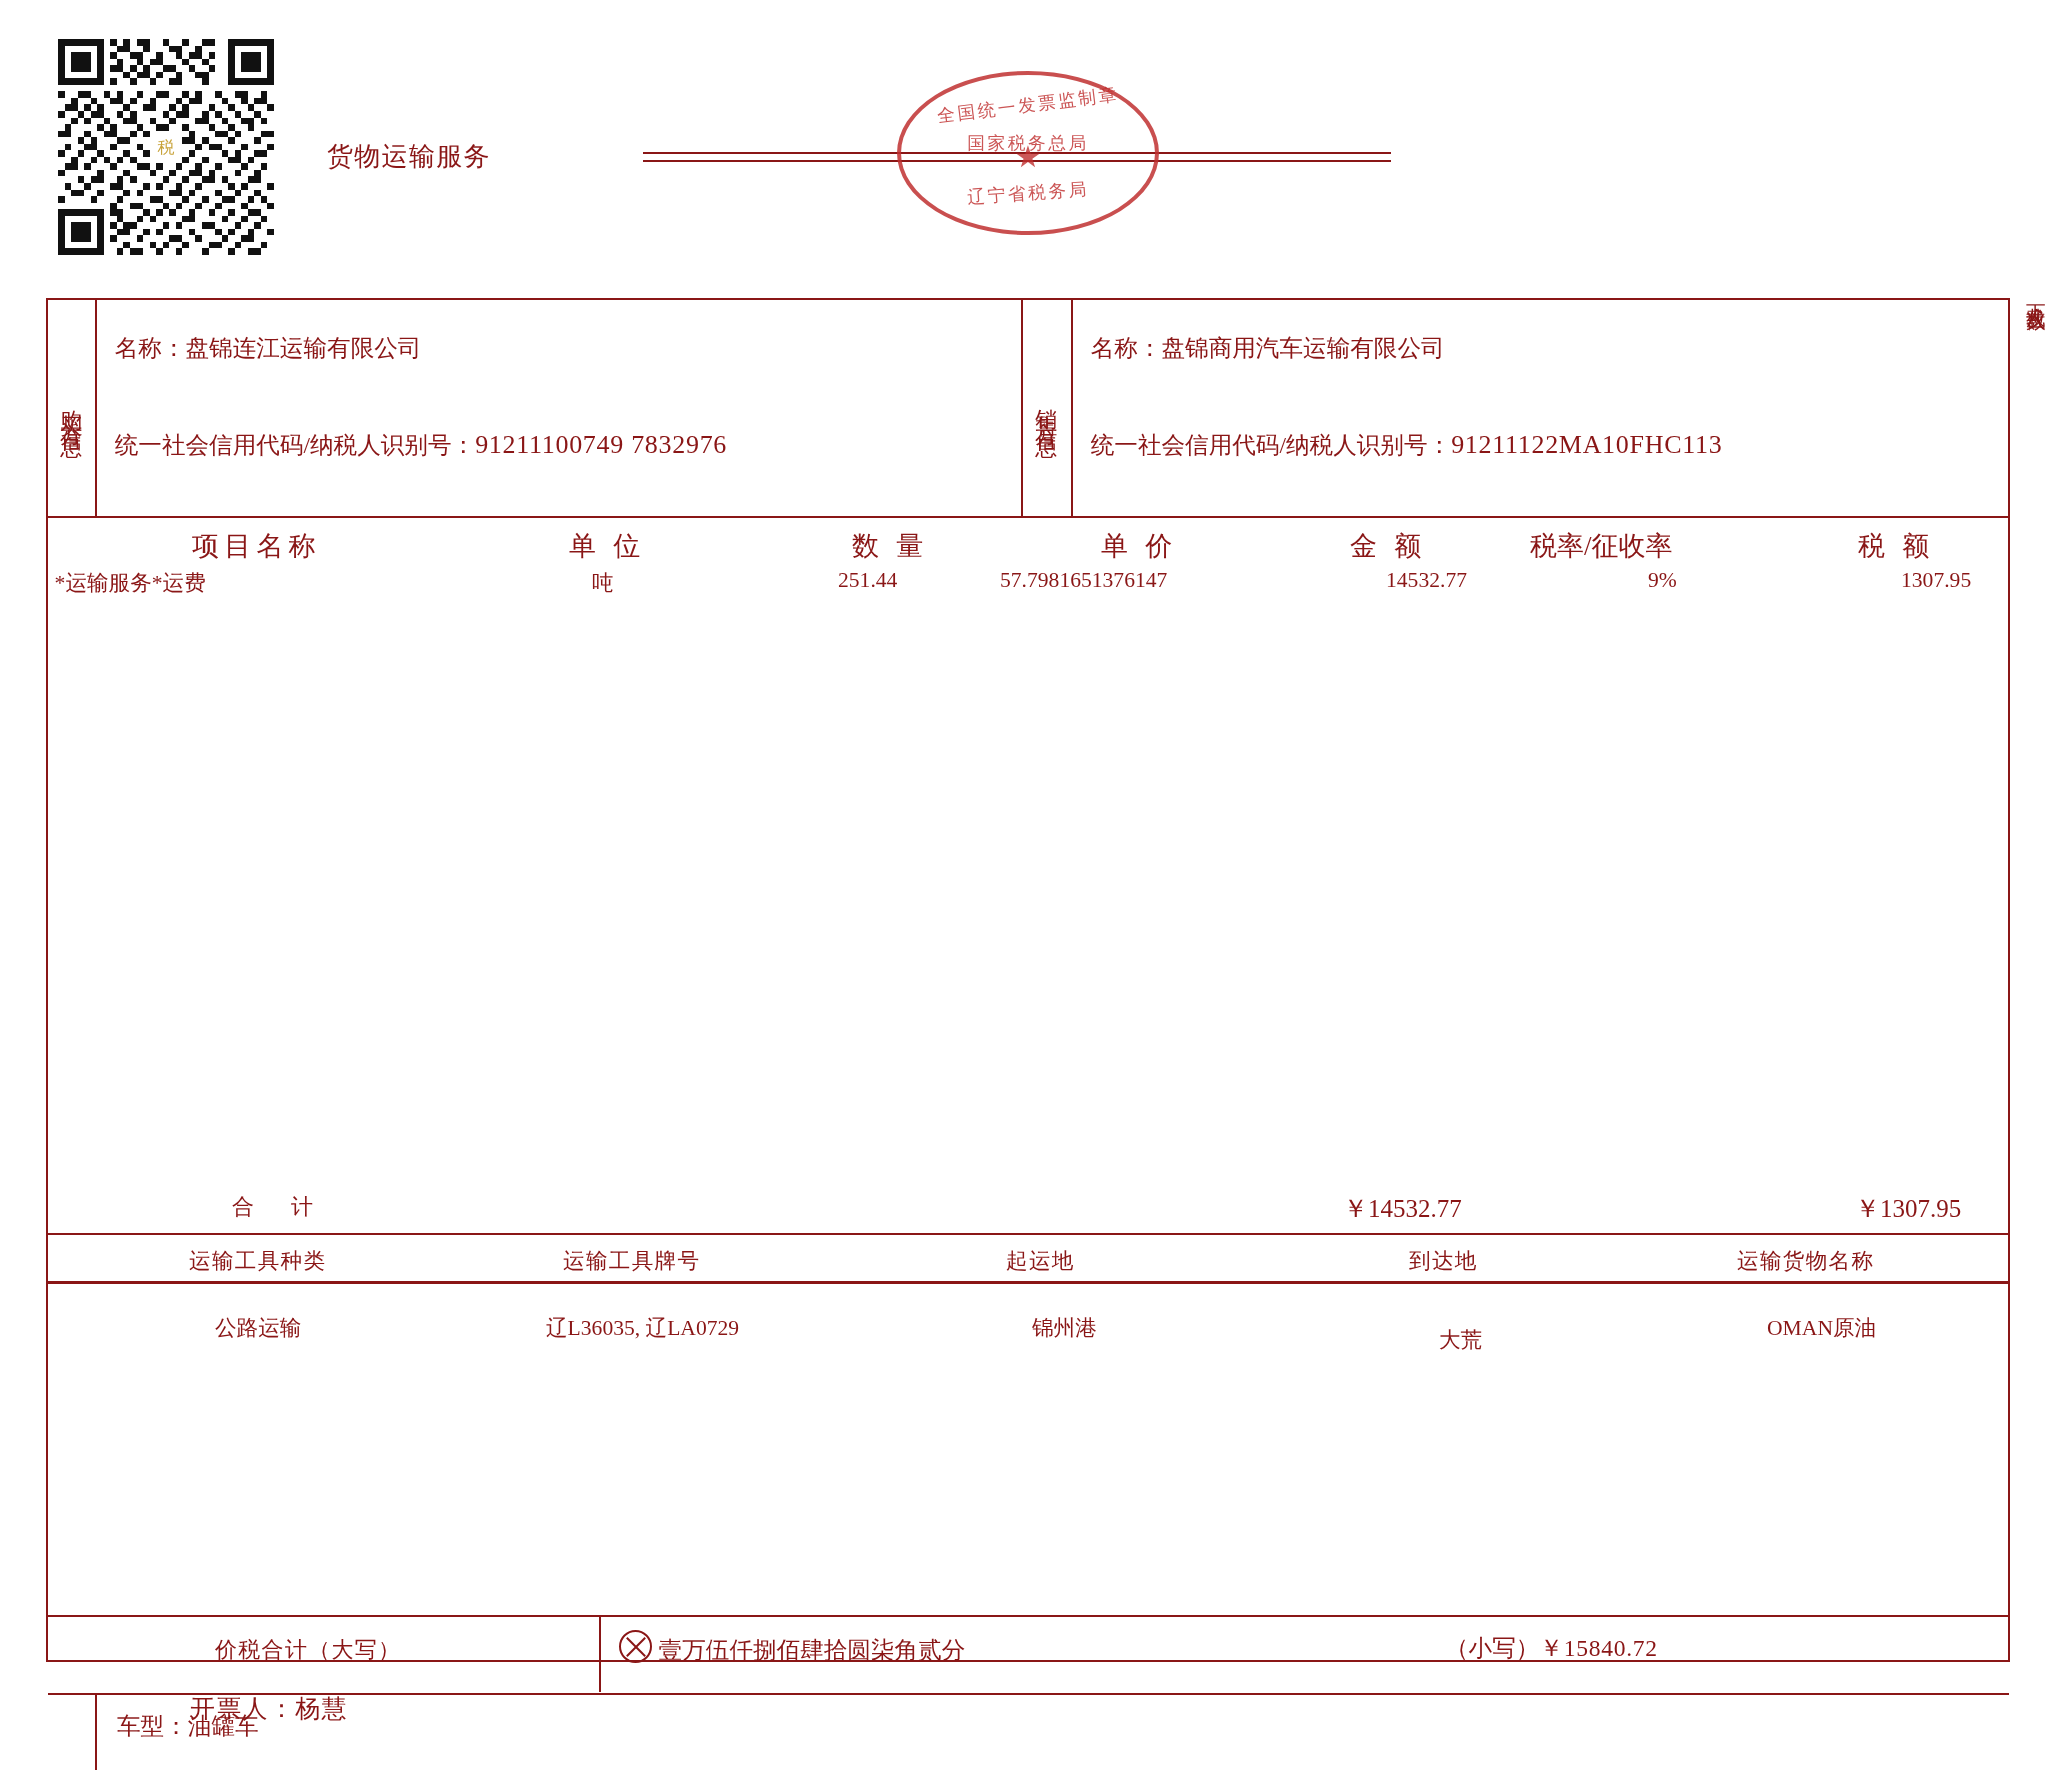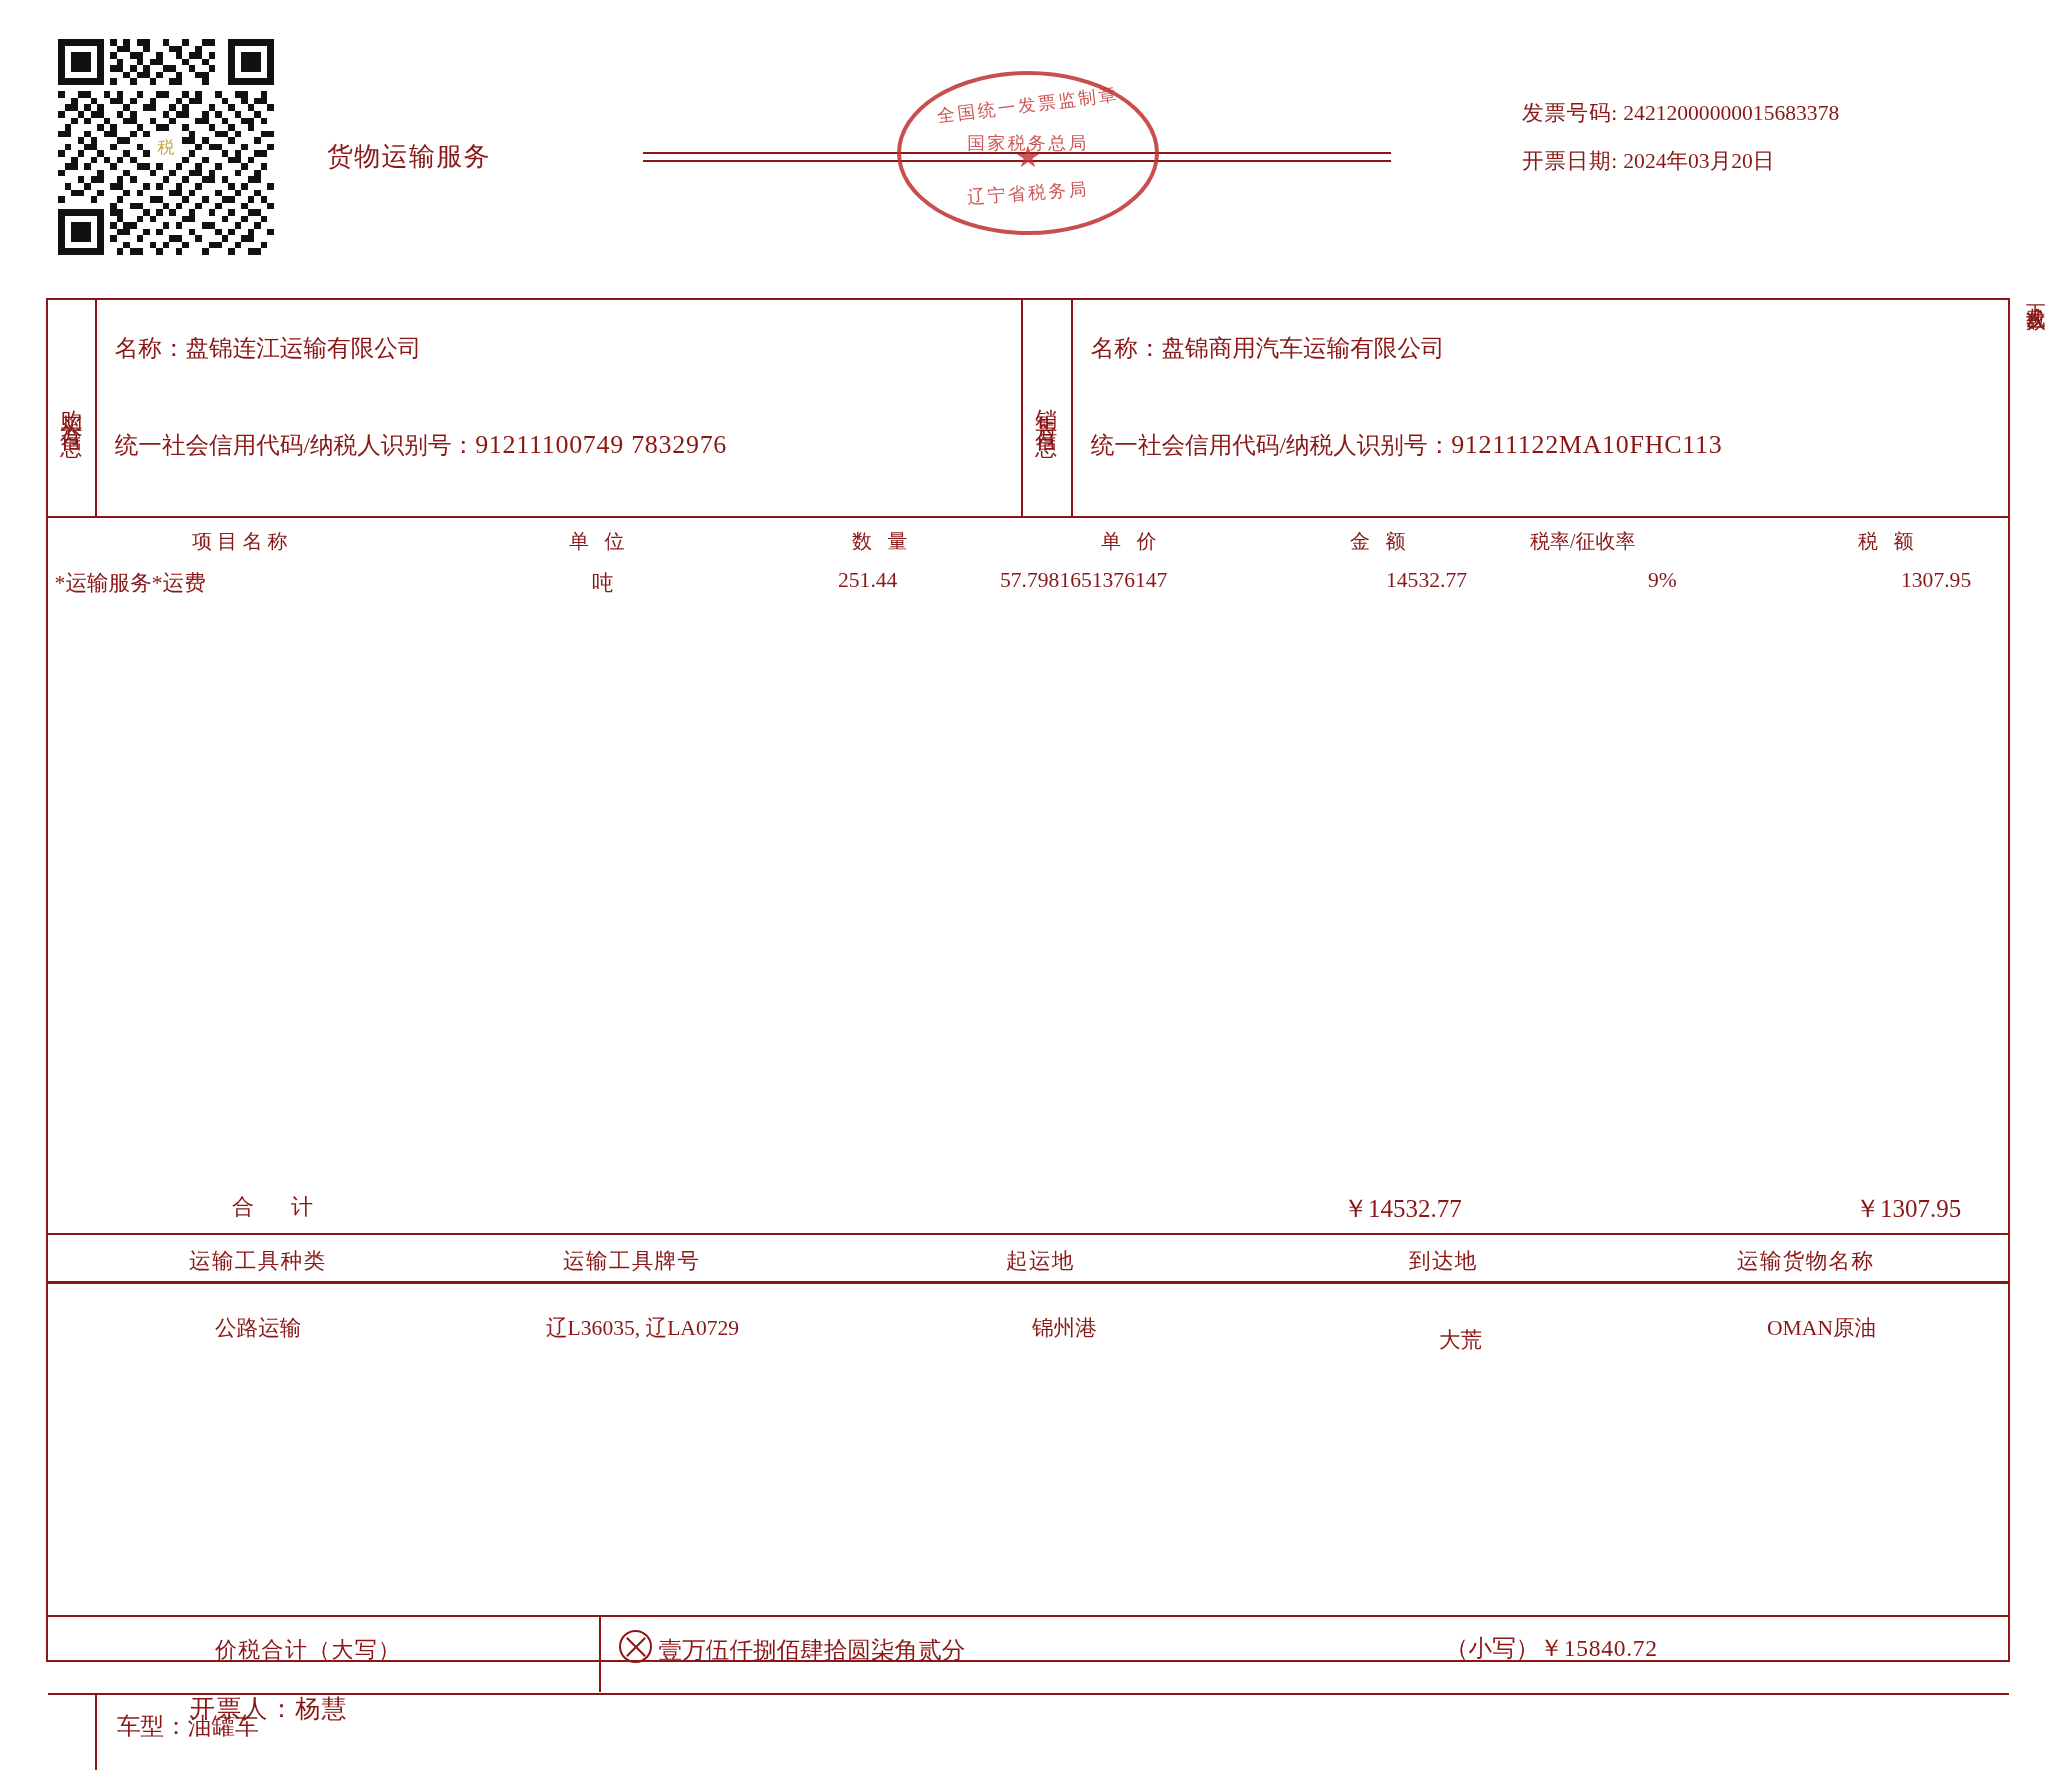--- a/index.html
+++ b/index.html
@@ -190,21 +190,21 @@
   }
   .mono {
     font-family: "Liberation Serif", serif;
     letter-spacing: 0.7px;
   }
   .big-num { font-size: 26px; letter-spacing: 0.7px; }
 
   
   .col-head {
     position: absolute;
-    font-size: 20px;
+    font-size: 27px;
     color: #8a1616;
     letter-spacing: 5.2px;
     white-space: nowrap;
   }
   .cell {
     position: absolute;
     font-size: 21.6px;
     color: #8a1616;
     white-space: nowrap;
   }
@@ -586,30 +586,20 @@
   </div>
 
   <div class="stamp">
     <div class="ellipse"></div>
     <div class="st-text st1">全国统一发票监制章</div>
     <div class="st-star">★</div>
     <div class="st-text st2">国家税务总局</div>
     <div class="st-text st3">辽宁省税务局</div>
   </div>
 
-  <div class="meta">
-    <div class="row">
-      <span class="label">发票号码:</span>
-      <span class="value">24212000000015683378</span>
-    </div>
-    <div class="row">
-      <span class="label">开票日期:</span>
-      <span class="value">2024年03月20日</span>
-    </div>
-  </div>
 
   <div class="download-count">下载次数：1</div>
 
   <div class="frame">
 
     <div class="party-block">
 
       <div class="party-side-label" style="left:0;">
         <span>购买方信息</span>
       </div>

